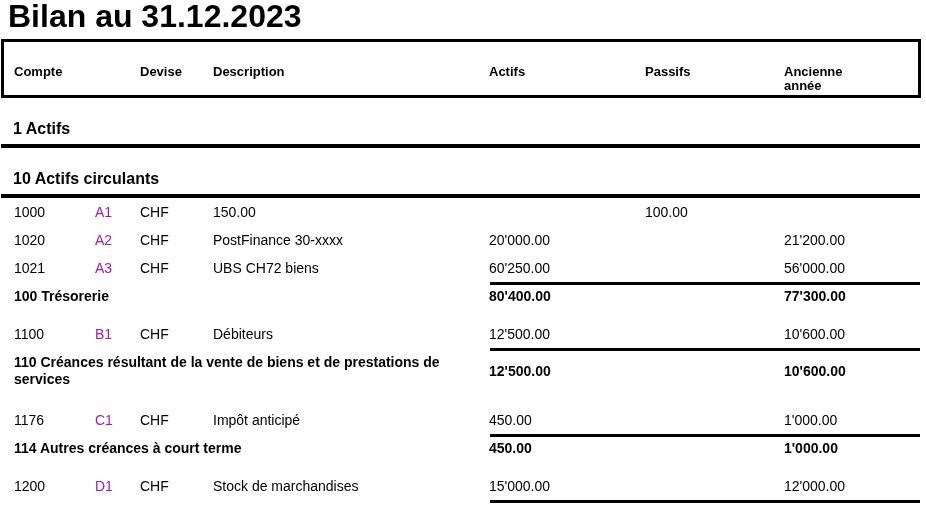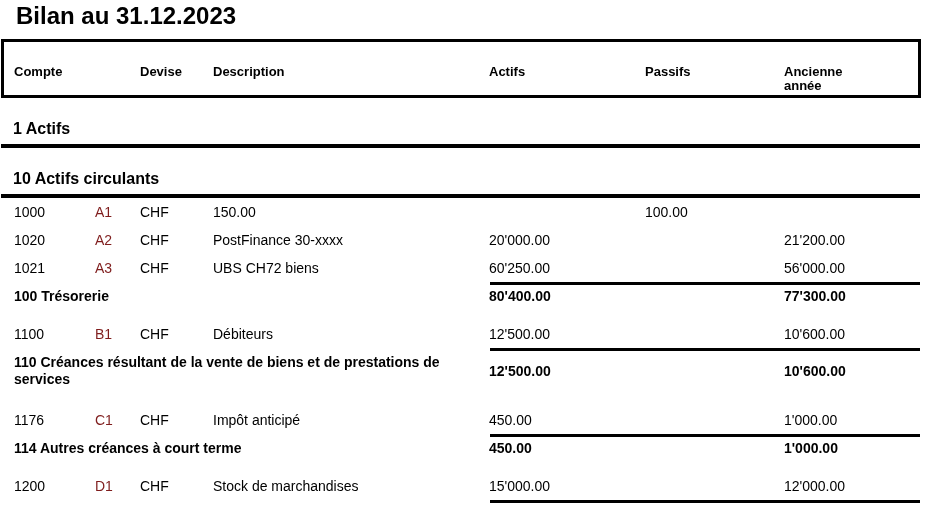--- a/index.html
+++ b/index.html
@@ -4,22 +4,22 @@
 <style>
   html,body { margin:0; padding:0; background:#ffffff; }
   .page {
     position:relative;
     width:926px; height:505px;
     background:#ffffff; color:#000000;
     font-family:"Liberation Sans","DejaVu Sans",sans-serif;
     overflow:hidden;
   }
   h1.title {
-    margin:1px 0 0 16px;
-    font-size:24px; font-weight:bold; line-height:30px;
+    margin:1px 0 0 8px;
+    font-size:32px; font-weight:bold; line-height:30px;
     letter-spacing:0;
   }
   .header-box {
     box-sizing:border-box;
     margin:8px 0 0 1px;
     width:920px;
     border:3px solid #000;
     padding:3px 7px 2px 10px;
   }
   .hrow {
@@ -38,21 +38,21 @@
     margin-left:1px; width:919px; height:4px; background:#000;
   }
   .rows { margin-top:0; }
   .arow {
     display:grid;
     grid-template-columns:81px 45px 73px 276px 156px 139px 127px;
     padding:0 15px 0 14px;
     height:28px; align-items:center;
     font-size:14px; line-height:15px;
   }
-  .seg { color:#7f1d1d; }
+  .seg { color:#a21caf; }
   .rule-sub {
     margin-left:490px; width:430px; height:3px; background:#000;
   }
   .trow {
     display:grid;
     grid-template-columns:475px 156px 139px 127px;
     padding:3px 23px 6px 14px;
     margin-bottom:9px;
     font-size:14px; font-weight:bold; line-height:17px;
     align-items:center;

